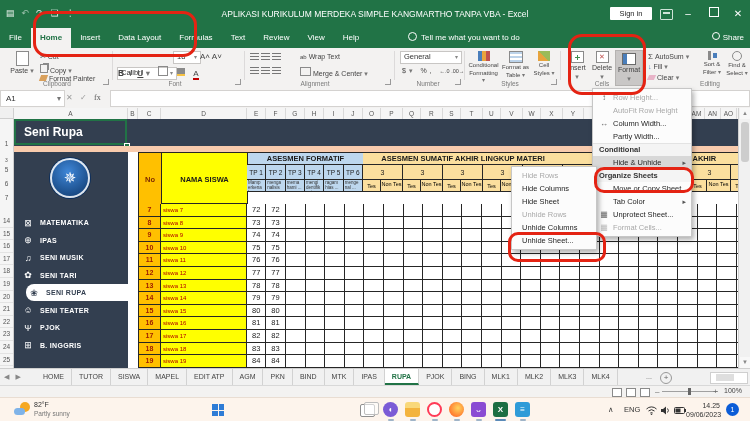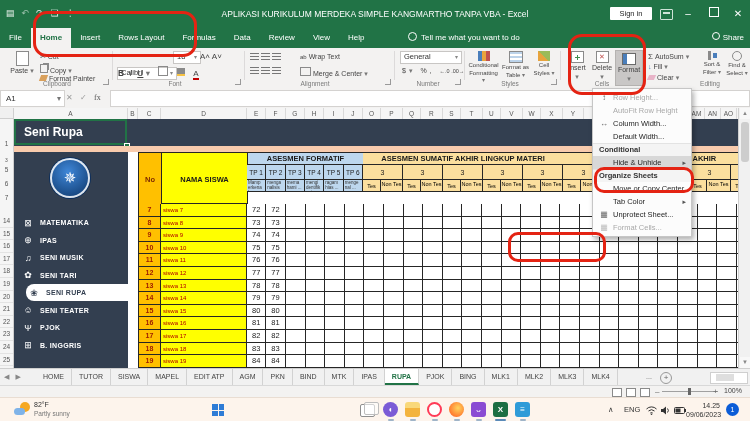--- a/index.html
+++ b/index.html
@@ -169,25 +169,25 @@
 
   <div class="tabrow">
     <div>
 
         <div class="rtab">File</div>
 
         <div class="rtab active">Home</div>
 
         <div class="rtab">Insert</div>
 
-        <div class="rtab">Rows Layout</div>
+        <div class="rtab">Data Layout</div>
 
         <div class="rtab">Formulas</div>
 
-        <div class="rtab">Data</div>
+        <div class="rtab">Text</div>
 
         <div class="rtab">Review</div>
 
         <div class="rtab">View</div>
 
         <div class="rtab">Help</div>
       </div>
     <div class="tellme">
       <span class="bulb"></span><span>Tell me what you want to do</span>
     </div>
@@ -636,30 +636,38 @@
       <div class="varr" style="top:0;">▲</div>
       <div class="vthumb"></div>
       <div class="varr" style="bottom:0;">▼</div>
     </div>
   </div>
 
   <div class="menu" style="left:592px;top:88px;width:98px;">
     <div class="mi dis"><span class="mico">↕</span><span>Row Height...</span></div>
     <div class="mi dis"><span>AutoFit Row Height</span></div>
     <div class="mi"><span class="mico">↔</span><span>Column Width...</span></div>
-    <div class="mi"><span>Default Width...</span></div>
+    <div class="mi"><span>Partly Width...</span></div>
     <div class="mhdr">Conditional</div>
     <div class="mi hl"><span>Hide &amp; Unhide</span><span class="arr">▸</span></div>
     <div class="mhdr">Organize Sheets</div>
-    <div class="mi"><span>Move or Copy Center...</span></div>
+    <div class="mi"><span>Move or Copy Sheet...</span></div>
     <div class="mi"><span>Tab Color</span><span class="arr">▸</span></div>
     <div class="mi"><span class="mico">▦</span><span>Unprotect Sheet...</span></div>
     <div class="mi dis"><span class="mico" style="color:#bbb;">▦</span><span>Format Cells...</span></div>
   </div>
 
+  <div class="menu" style="left:511px;top:166px;width:84px;">
+    <div class="mi dis" style="padding-left:10px;"><span>Hide Rows</span></div>
+    <div class="mi" style="padding-left:10px;"><span>Hide Columns</span></div>
+    <div class="mi" style="padding-left:10px;"><span>Hide Sheet</span></div>
+    <div class="mi dis" style="padding-left:10px;"><span>Unhide Rows</span></div>
+    <div class="mi" style="padding-left:10px;"><span>Unhide Columns</span></div>
+    <div class="mi" style="padding-left:10px;"><span>Unhide Sheet...</span></div>
+  </div>
 
   <div class="redo" style="left:33px;top:11px;width:158px;height:40px;"></div>
   <div class="redo" style="left:568px;top:34px;width:72px;height:55px;"></div>
   <div class="redo" style="left:594px;top:167px;width:94px;height:20px;border-width:3px;border-radius:10px;"></div>
   <div class="redo" style="left:508px;top:232px;width:92px;height:24px;border-width:3px;border-radius:10px;"></div>
 
   <div class="tabbar">
     <div class="tnav">◀▶</div>
     <div class="stabs">
 

